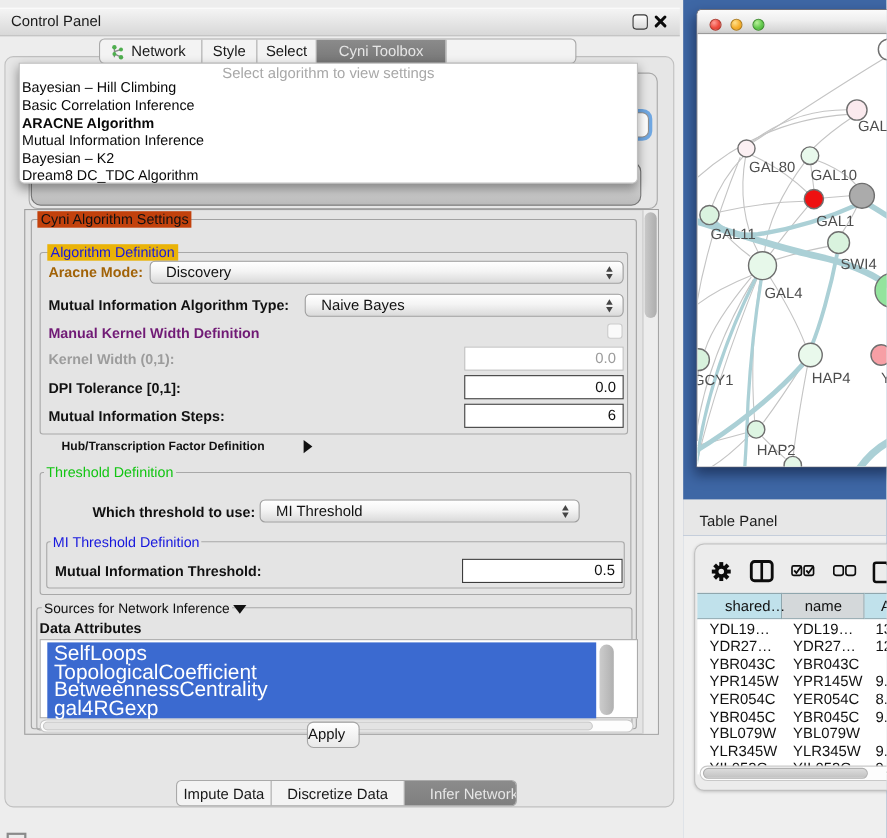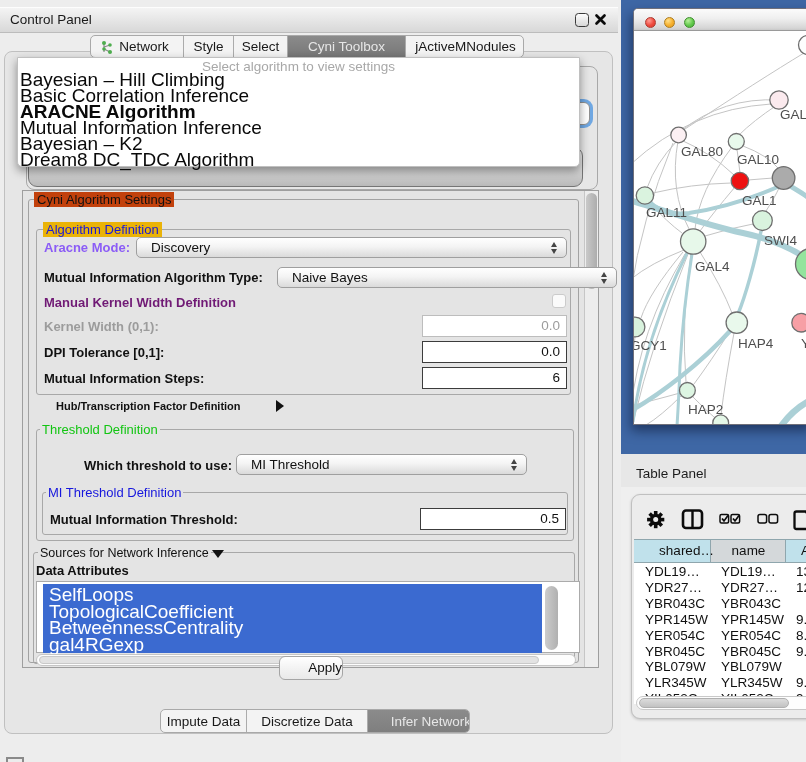--- a/index.html
+++ b/index.html
@@ -161,54 +161,53 @@
     <path d="M2.5,2.5 L10.5,10.5 M10.5,2.5 L2.5,10.5" stroke="#0a0a0a" stroke-width="2.7" stroke-linecap="round"></path>
   </svg>
 
 <div class="abs" style="left:4px;top:51px;width:609px;height:683px;background:#e6e6e6;border:1px solid #c0c0c0;border-radius:8px;"></div>
 
 <div class="abs" style="left:90px;top:35px;width:434px;height:23px;background:#f3f3f3;border:1px solid #a9a9a9;border-radius:5px;overflow:hidden;font-size:13.5px;color:#181818;">
   <div class="abs" style="left:0;top:0;width:93px;height:23px;border-right:1px solid #ababab;text-align:center;line-height:22px;padding-left:14px;">Network</div>
   <div class="abs" style="left:93px;top:0;width:50px;height:23px;border-right:1px solid #ababab;text-align:center;line-height:22px;">Style</div>
   <div class="abs" style="left:143px;top:0;width:54px;height:23px;border-right:1px solid #ababab;text-align:center;line-height:22px;">Select</div>
   <div class="abs" style="left:197px;top:0;width:118px;height:23px;border-right:1px solid #ababab;text-align:center;line-height:22px;background:linear-gradient(#8b8b8b,#757575);color:#e6e6e6;">Cyni Toolbox</div>
-  <div class="abs" style="left:315px;top:0;width:119px;height:23px;text-align:center;line-height:22px;">jActiveMNodules</div>
   <svg class="abs" style="left:9px;top:4px;" width="14" height="15" viewBox="0 0 14 15">
     <path d="M4,3 L4,12 M4,7 L10,5 M4,9 L10,12" stroke="#8a8a8a" stroke-width="1.2" fill="none"></path>
     <circle cx="4" cy="3" r="2" fill="#4eae4e"></circle>
       <circle cx="10" cy="5" r="1.8" fill="#4eae4e"></circle>
     <circle cx="4" cy="9" r="1.8" fill="#4eae4e"></circle>
       <circle cx="10" cy="12" r="2" fill="#4eae4e"></circle>
   </svg>
 </div>
 
 <div class="abs" style="left:26px;top:66px;width:572px;height:124px;border:1px solid #a8a8a8;border-radius:8px;"></div>
 <div class="abs" style="left:520px;top:102px;width:70px;height:23px;background:#fff;border:1px solid #909090;border-radius:6px;box-shadow:0 0 0 3px #6fa7e2;"></div>
 <div class="abs" style="left:28px;top:147px;width:555px;height:40px;background:linear-gradient(#efefef,#d9d9d9 55%,#b9b9b9);border:1.5px solid #757575;border-radius:9px;"></div>
 
 <div class="abs" style="left:22px;top:190px;width:577px;height:478px;background:#e4e4e4;border:1px solid #9e9e9e;"></div>
 
 <div class="abs" style="left:584px;top:191px;width:14px;height:476px;background:#ededed;border-left:1px solid #c6c6c6;"></div>
 <div class="abs" style="left:586px;top:193px;width:11px;height:96px;background:linear-gradient(90deg,#c9c9c9,#adadad);border-radius:6px;"></div>
 
 <div class="abs" style="left:17px;top:57px;width:563px;height:110px;background:#fff;border:1px solid #c0c0c0;border-radius:0 0 5px 5px;box-shadow:0 4px 10px rgba(0,0,0,0.4);"></div>
 <div class="abs" style="left:17px;top:59px;width:563px;text-align:center;font-size:13.5px;color:#a8a8a8;">Select algorithm to view settings</div>
-<div class="abs" style="left:20px;top:72px;font-size:19px;color:#090909;line-height:15.9px;">Bayesian – Hill Climbing<br>Basic Correlation Inference<br><span class="bold">ARACNE Algorithm</span><br>Mutual Information Inference<br>Bayesian – K2<br>Dream8 DC_TDC Algorithm</div>
+<div class="abs" style="left:20px;top:72px;font-size:13px;color:#090909;line-height:15.9px;">Bayesian – Hill Climbing<br>Basic Correlation Inference<br><span class="bold">ARACNE Algorithm</span><br>Mutual Information Inference<br>Bayesian – K2<br>Dream8 DC_TDC Algorithm</div>
 
 <div class="abs" style="left:28px;top:199px;width:551px;height:464px;border:1px solid #a2a2a2;border-radius:3px;"></div>
 <div class="abs" style="left:34px;top:192px;background:#c2410c;padding:0 3px;font-size:13px;color:#111;">Cyni Algorithm Settings</div>
 
 <div class="abs" style="left:36px;top:229px;width:535px;height:166px;border:1px solid #a8a8a8;border-radius:3px;"></div>
 <div class="abs" style="left:43px;top:222px;background:#eab308;padding:0 3px;font-size:13px;color:#1717dd;">Algorithm Definition</div>
 
-<div class="abs bold" style="left:44px;top:240px;font-size:13px;color:#8b5cf6;">Aracne Mode:</div>
+<div class="abs bold" style="left:44px;top:240px;font-size:13px;color:#a16207;">Aracne Mode:</div>
 <div class="aqua-combo abs" style="left:136px;top:237px;width:431px;height:21px;"><span style="padding-left:14px;">Discovery</span></div>
 
 <div class="abs bold" style="left:44px;top:270px;font-size:13px;color:#111;">Mutual Information Algorithm Type:</div>
-<div class="aqua-combo abs" style="left:277px;top:267px;width:340px;height:21px;"><span style="padding-left:14px;">Naive Bayes</span></div>
+<div class="aqua-combo abs" style="left:277px;top:267px;width:290px;height:21px;"><span style="padding-left:14px;">Naive Bayes</span></div>
 
 <div class="abs bold" style="left:44px;top:295px;font-size:13px;color:#701a75;">Manual Kernel Width Definition</div>
 <div class="abs" style="left:552px;top:294px;width:14px;height:14px;background:#fafafa;border:1px solid #cbcbcb;border-radius:3px;"></div>
 
 <div class="abs bold" style="left:44px;top:319px;font-size:13px;color:#9c9c9c;">Kernel Width (0,1):</div>
 <div class="abs" style="left:422px;top:315px;width:145px;height:22px;background:#fff;border:1px solid #bdbdbd;font-size:13.5px;color:#9c9c9c;text-align:right;line-height:20px;padding-right:6px;">0.0</div>
 
 <div class="abs bold" style="left:44px;top:345px;font-size:13px;color:#111;">DPI Tolerance [0,1]:</div>
 <div class="abs" style="left:422px;top:341px;width:145px;height:22px;background:#fff;border:1.5px solid #3c3c3c;font-size:13.5px;color:#111;text-align:right;line-height:19px;padding-right:6px;">0.0</div>
 
@@ -240,21 +239,21 @@
 <div class="abs bold" style="left:36px;top:563px;font-size:13px;color:#111;">Data Attributes</div>
 
 <div class="abs" style="left:36px;top:581px;width:544px;height:72px;background:#fff;border:1px solid #ababab;"></div>
 <div class="abs" style="left:43px;top:584px;width:499px;height:69px;background:#3b6ad0;"></div>
 <div class="abs" style="left:49px;top:587px;font-size:19px;color:#fff;line-height:16.5px;">SelfLoops<br>TopologicalCoefficient<br>BetweennessCentrality<br>gal4RGexp</div>
 <div class="abs" style="left:545px;top:586px;width:13px;height:64px;background:linear-gradient(90deg,#cccccc,#b0b0b0);border-radius:7px;"></div>
 
 <div class="abs" style="left:36px;top:654px;width:540px;height:12px;background:#fdfdfd;border:1px solid #c6c6c6;border-radius:6px;"></div>
 <div class="abs" style="left:39px;top:656px;width:500px;height:8px;background:#e3e3e3;border:1px solid #c9c9c9;border-radius:5px;"></div>
 
-<div class="abs" style="left:279px;top:656px;width:64px;height:24px;background:linear-gradient(#ffffff,#f2f2f2 55%,#e9e9e9);border:1px solid #a5a5a5;border-radius:6px;text-align:right;line-height:22px;font-size:13.5px;color:#111;">Apply</div>
+<div class="abs" style="left:279px;top:656px;width:48px;height:24px;background:linear-gradient(#ffffff,#f2f2f2 55%,#e9e9e9);border:1px solid #a5a5a5;border-radius:6px;text-align:left;line-height:22px;font-size:13.5px;color:#111;">Apply</div>
 
 <div class="abs" style="left:160px;top:709px;width:310px;height:24px;background:#f3f3f3;border:1px solid #a9a9a9;border-radius:5px;overflow:hidden;font-size:13.5px;color:#181818;">
   <div class="abs" style="left:0;top:0;width:86px;height:24px;border-right:1px solid #ababab;text-align:center;line-height:23px;">Impute Data</div>
   <div class="abs" style="left:86px;top:0;width:121px;height:24px;border-right:1px solid #ababab;text-align:center;line-height:23px;">Discretize Data</div>
   <div class="abs" style="left:207px;top:0;width:103px;height:40px;text-align:right;line-height:23px;background:linear-gradient(#8b8b8b,#757575);color:#e6e6e6;">Infer Network</div>
 </div>
 
 <div class="abs" style="left:6px;top:757px;width:18px;height:12px;border:2px solid #8a8a8a;background:#ececec;"></div>
 
 </body></html>

